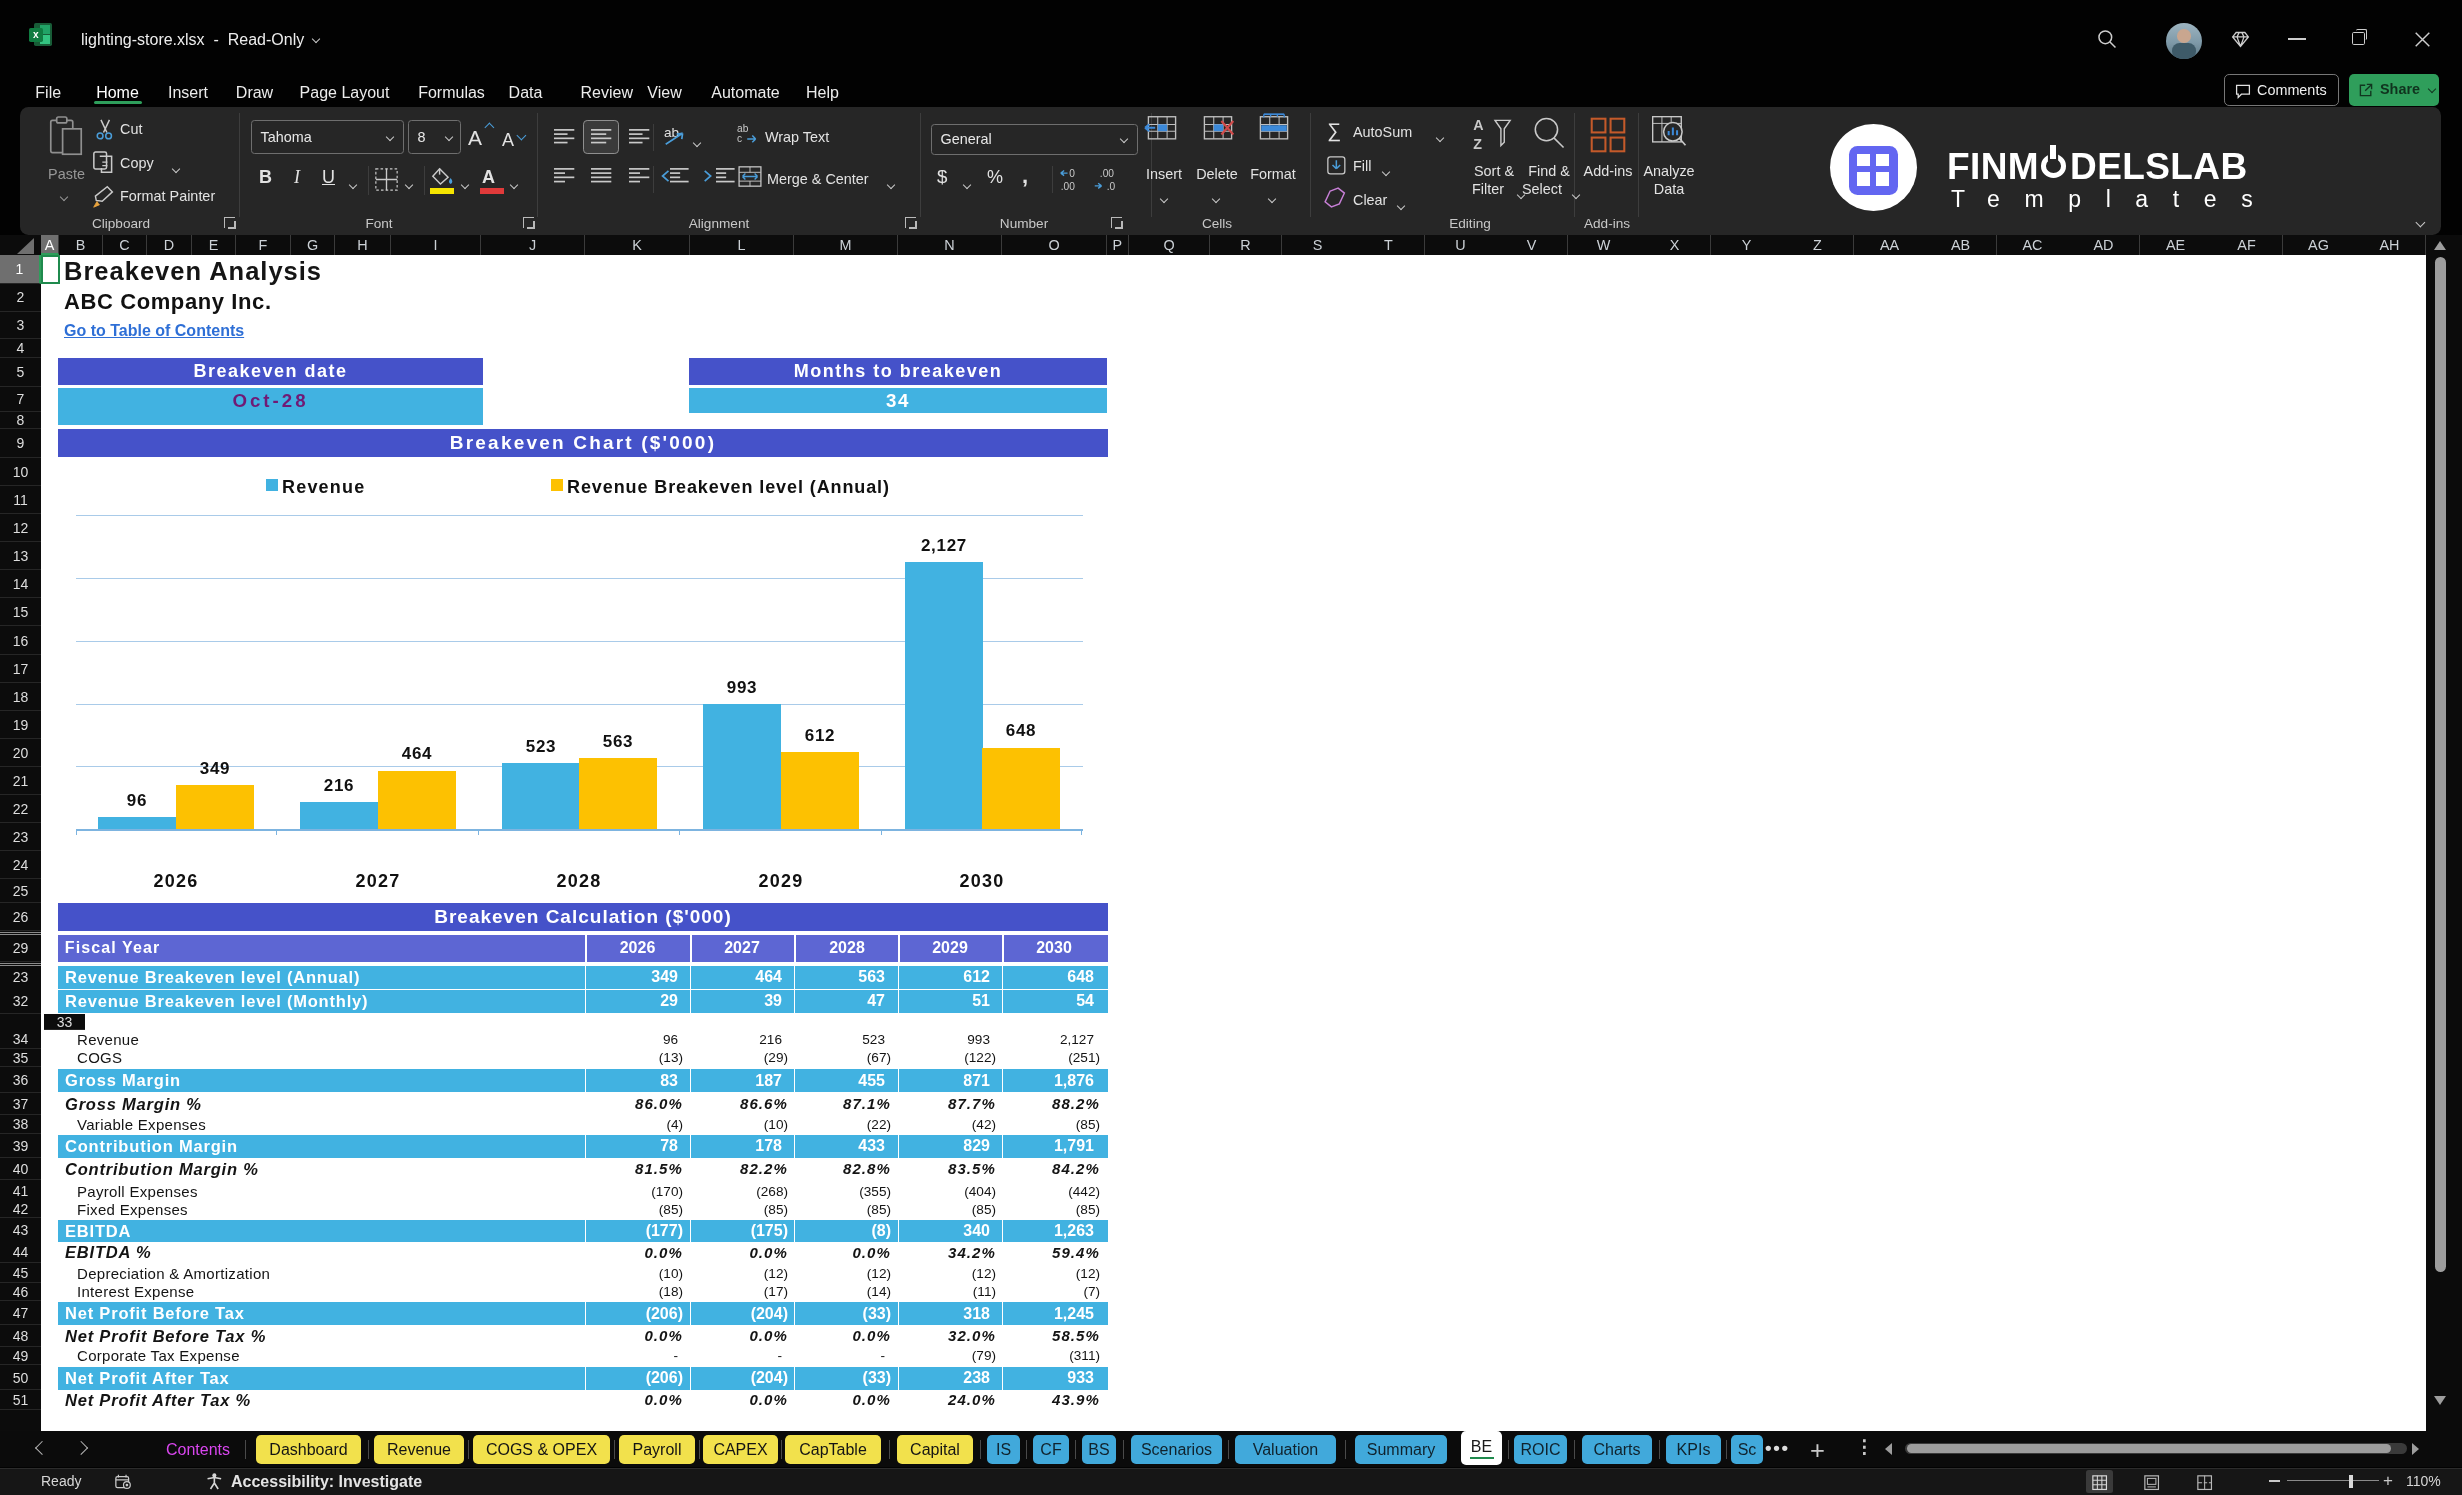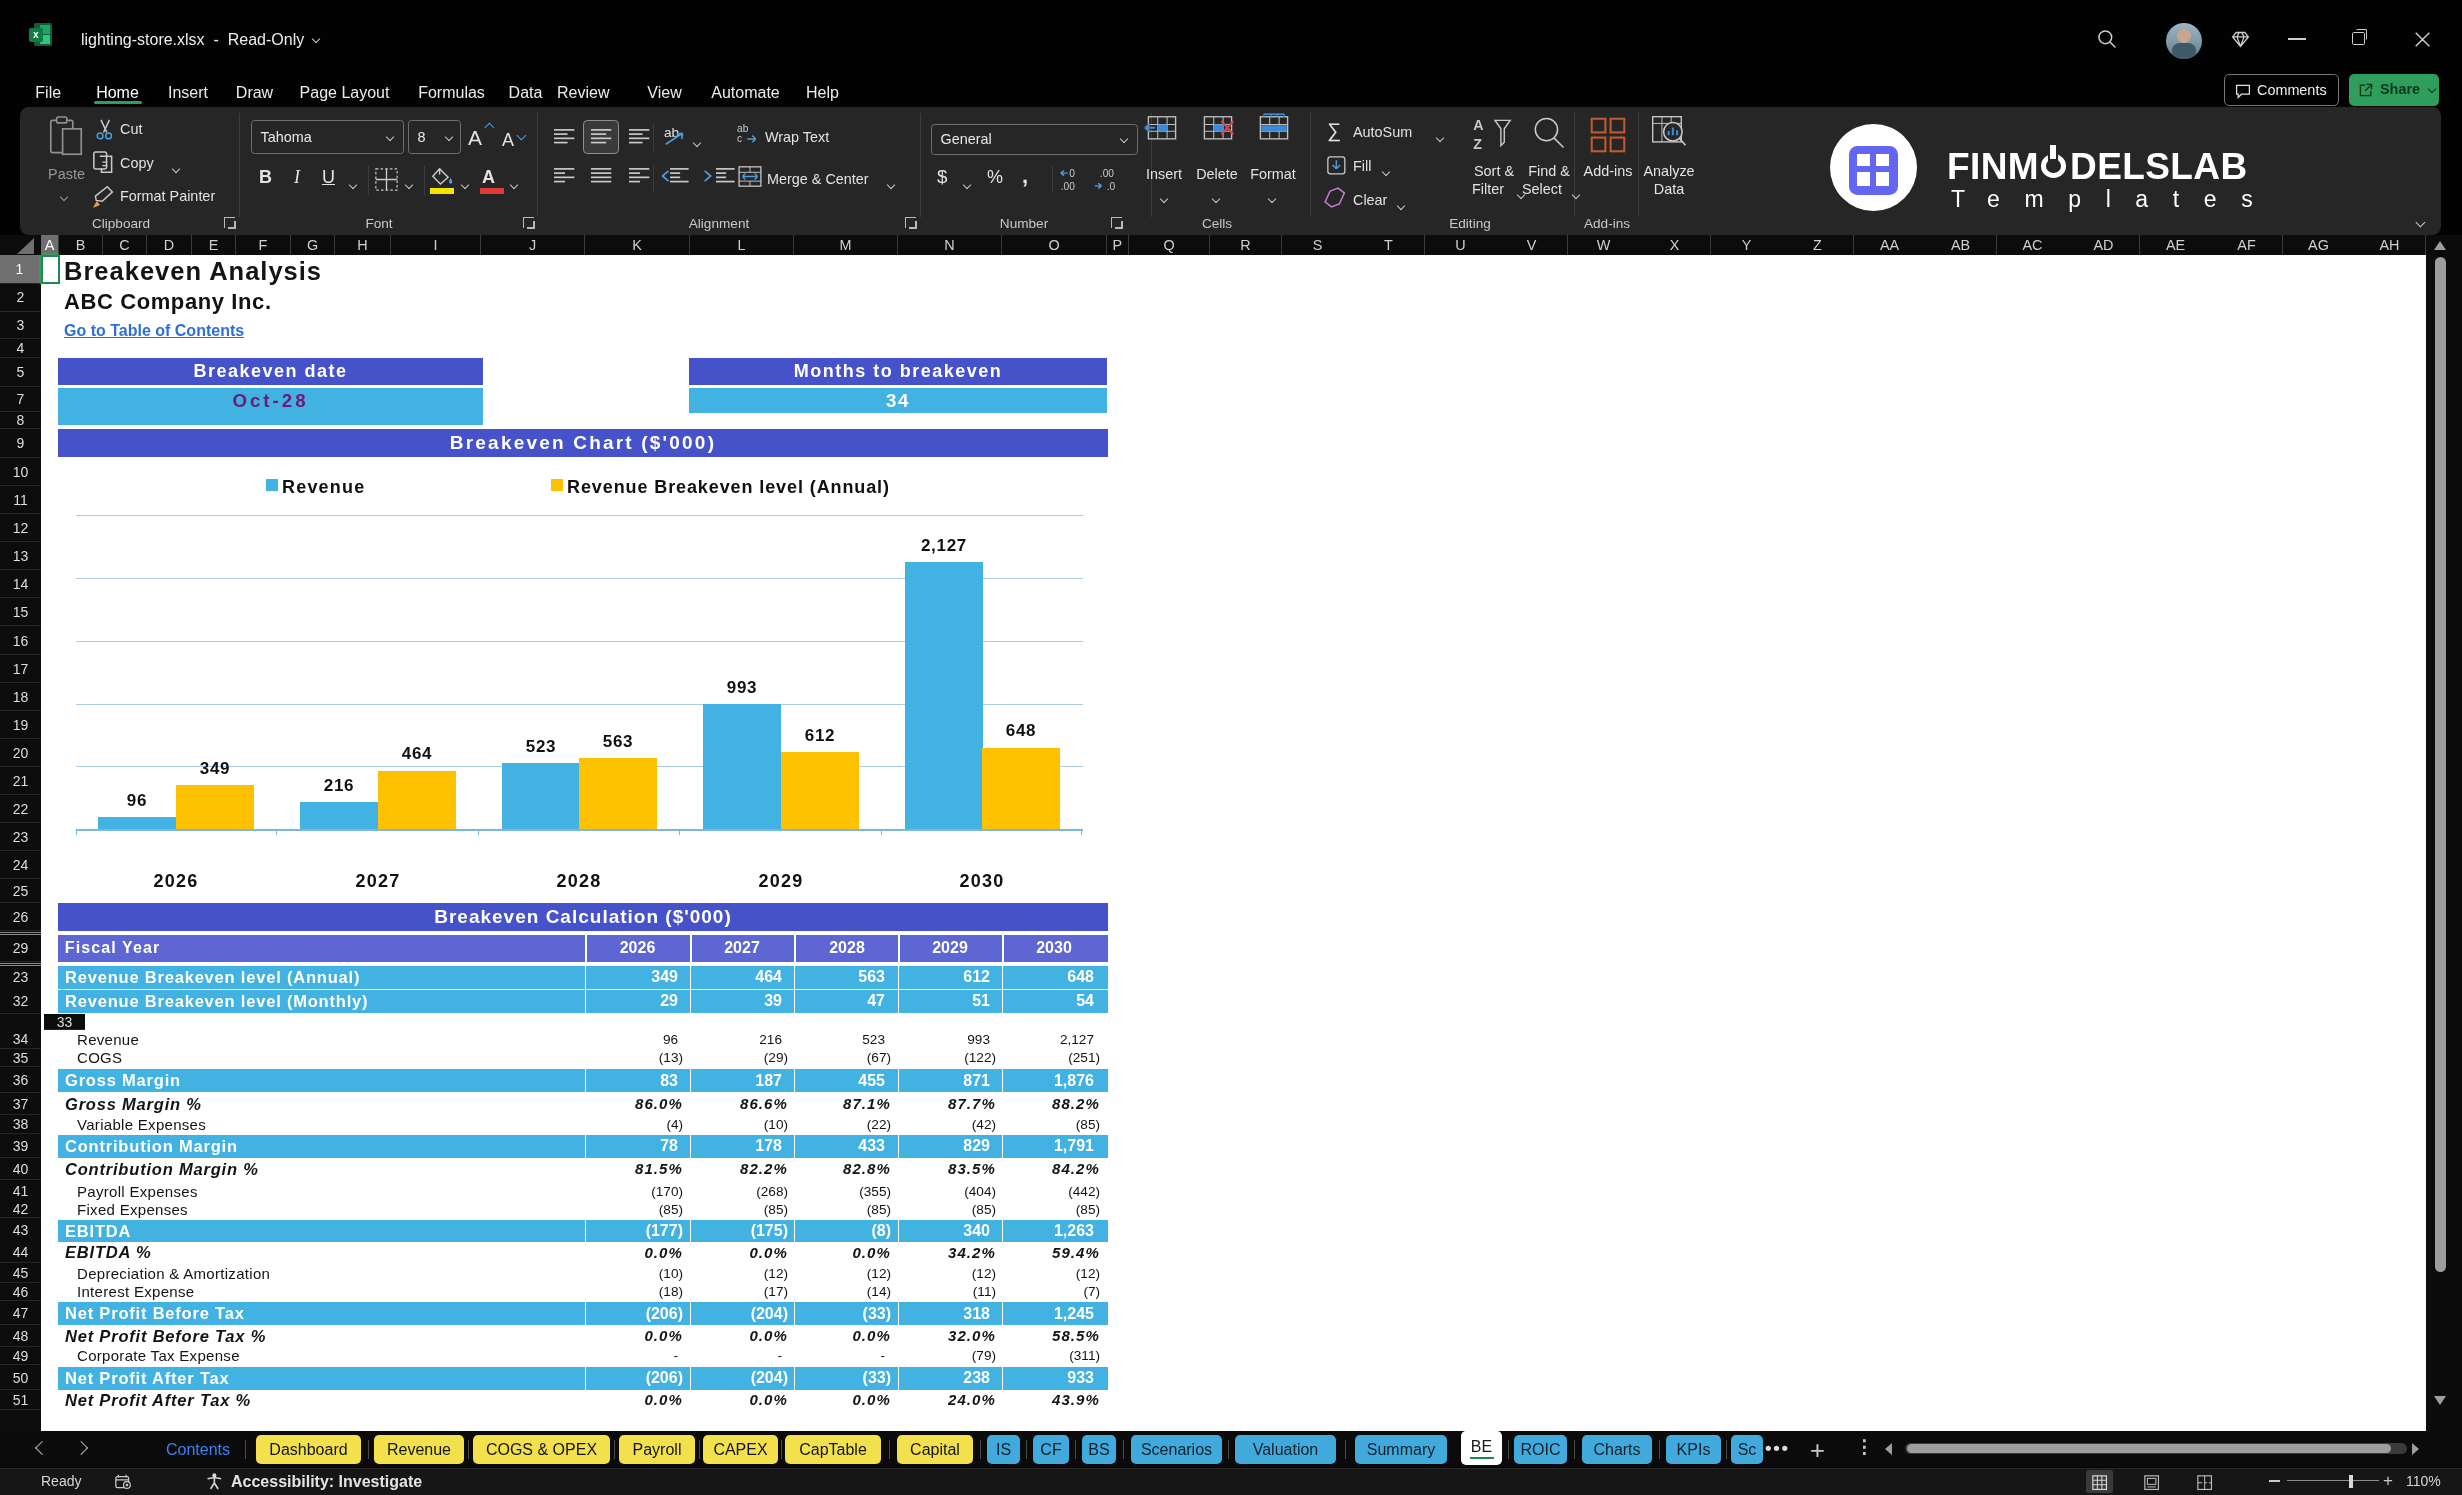--- a/index.html
+++ b/index.html
@@ -66,21 +66,21 @@
 <svg class="abs" style="left:2414px;top:31px" width="17" height="17" viewBox="0 0 20 20">
       <path d="M2 2 L18 18 M18 2 L2 18" stroke="#cdcdcd" stroke-width="1.7"></path>
     </svg>
 <div class="mitem" style="left:18.7px;width:59px;text-align:center;">File</div>
 <div class="mitem" style="left:88px;width:59px;text-align:center;color:#fff;">Home</div>
 <div class="mitem" style="left:150px;width:76px;text-align:center;">Insert</div>
 <div class="mitem" style="left:225px;width:59px;text-align:center;">Draw</div>
 <div class="mitem" style="left:285px;width:119px;text-align:center;">Page Layout</div>
 <div class="mitem" style="left:405px;width:93px;text-align:center;">Formulas</div>
 <div class="mitem" style="left:496px;width:59px;text-align:center;">Data</div>
-<div class="mitem" style="left:557px;width:76px;text-align:left;">Review</div>
+<div class="mitem" style="left:557px;width:76px;text-align:right;">Review</div>
 <div class="mitem" style="left:635px;width:59px;text-align:center;">View</div>
 <div class="mitem" style="left:699px;width:93px;text-align:center;">Automate</div>
 <div class="mitem" style="left:793px;width:59px;text-align:center;">Help</div>
 <div class="abs" style="left:94px;top:101px;width:48px;height:3px;background:#2e9e5b;border-radius:1.7px;"></div>
 
 <div class="abs" style="left:2224px;top:74px;width:115px;height:32px;border:0.8px solid #777;border-radius:5.1px;color:#f0f0f0;font-size:14.4px;line-height:31px;">
  <svg style="left:10.2px;top:7.6px" width="16" height="16" viewBox="0 0 20 20">
         <path d="M2 3 h16 v11 h-10 l-4 4 v-4 h-2 z" fill="none" stroke="#e0e0e0" stroke-width="1.6"></path>
       </svg>
  <span style="margin-left:32px">Comments</span></div>
@@ -686,21 +686,21 @@
 <div class="abs" style="left:794px;top:1367px;width:1.4px;height:22.6px;background:#fff;"></div>
 <div class="abs" style="left:898px;top:1367px;width:1.4px;height:22.6px;background:#fff;"></div>
 <div class="abs" style="left:1002px;top:1367px;width:1.4px;height:22.6px;background:#fff;"></div>
 <div class="abs" style="left:2426px;top:235px;width:36px;height:1196px;background:#0b0b0b;"></div>
 <div class="abs" style="left:2434px;top:241px;width:0;height:0;border-left:6.8px solid transparent;border-right:6.8px solid transparent;border-bottom:9.3px solid #9d9d9d;"></div>
 <div class="abs" style="left:2435px;top:257px;width:11px;height:1015px;background:#9d9d9d;border-radius:6px;"></div>
 <div class="abs" style="left:2434px;top:1396px;width:0;height:0;border-left:6.8px solid transparent;border-right:6.8px solid transparent;border-top:9.3px solid #9d9d9d;"></div>
 <div class="abs" style="left:0;top:1431px;width:2462px;height:36px;background:#0b0b0b;"></div>
 <div class="abs" style="left:37px;top:1443px;width:10.2px;height:10.2px;border-left:1.7px solid #b5b5b5;border-bottom:1.7px solid #b5b5b5;transform:rotate(45deg);"></div>
 <div class="abs" style="left:76px;top:1443px;width:10.2px;height:10.2px;border-right:1.7px solid #b5b5b5;border-top:1.7px solid #b5b5b5;transform:rotate(45deg);"></div>
-<div class="abs" style="left:136px;top:1435px;height:29px;line-height:29px;color:#3b82f6;font-size:16px;width:124px;text-align:center;">Contents</div>
+<div class="abs" style="left:136px;top:1435px;height:29px;line-height:29px;color:#d946ef;font-size:16px;width:124px;text-align:center;">Contents</div>
 <div class="tabY" style="left:256px;width:105px;">Dashboard</div>
 <div class="tabY" style="left:374px;width:90px;">Revenue</div>
 <div class="tabY" style="left:473px;width:137px;">COGS &amp; OPEX</div>
 <div class="tabY" style="left:619px;width:76px;">Payroll</div>
 <div class="tabY" style="left:703px;width:75px;">CAPEX</div>
 <div class="tabY" style="left:785px;width:96px;">CapTable</div>
 <div class="tabY" style="left:897px;width:76px;">Capital</div>
 <div class="tabB" style="left:987px;width:33px;">IS</div>
 <div class="tabB" style="left:1033px;width:36px;">CF</div>
 <div class="tabB" style="left:1082px;width:34px;">BS</div>

